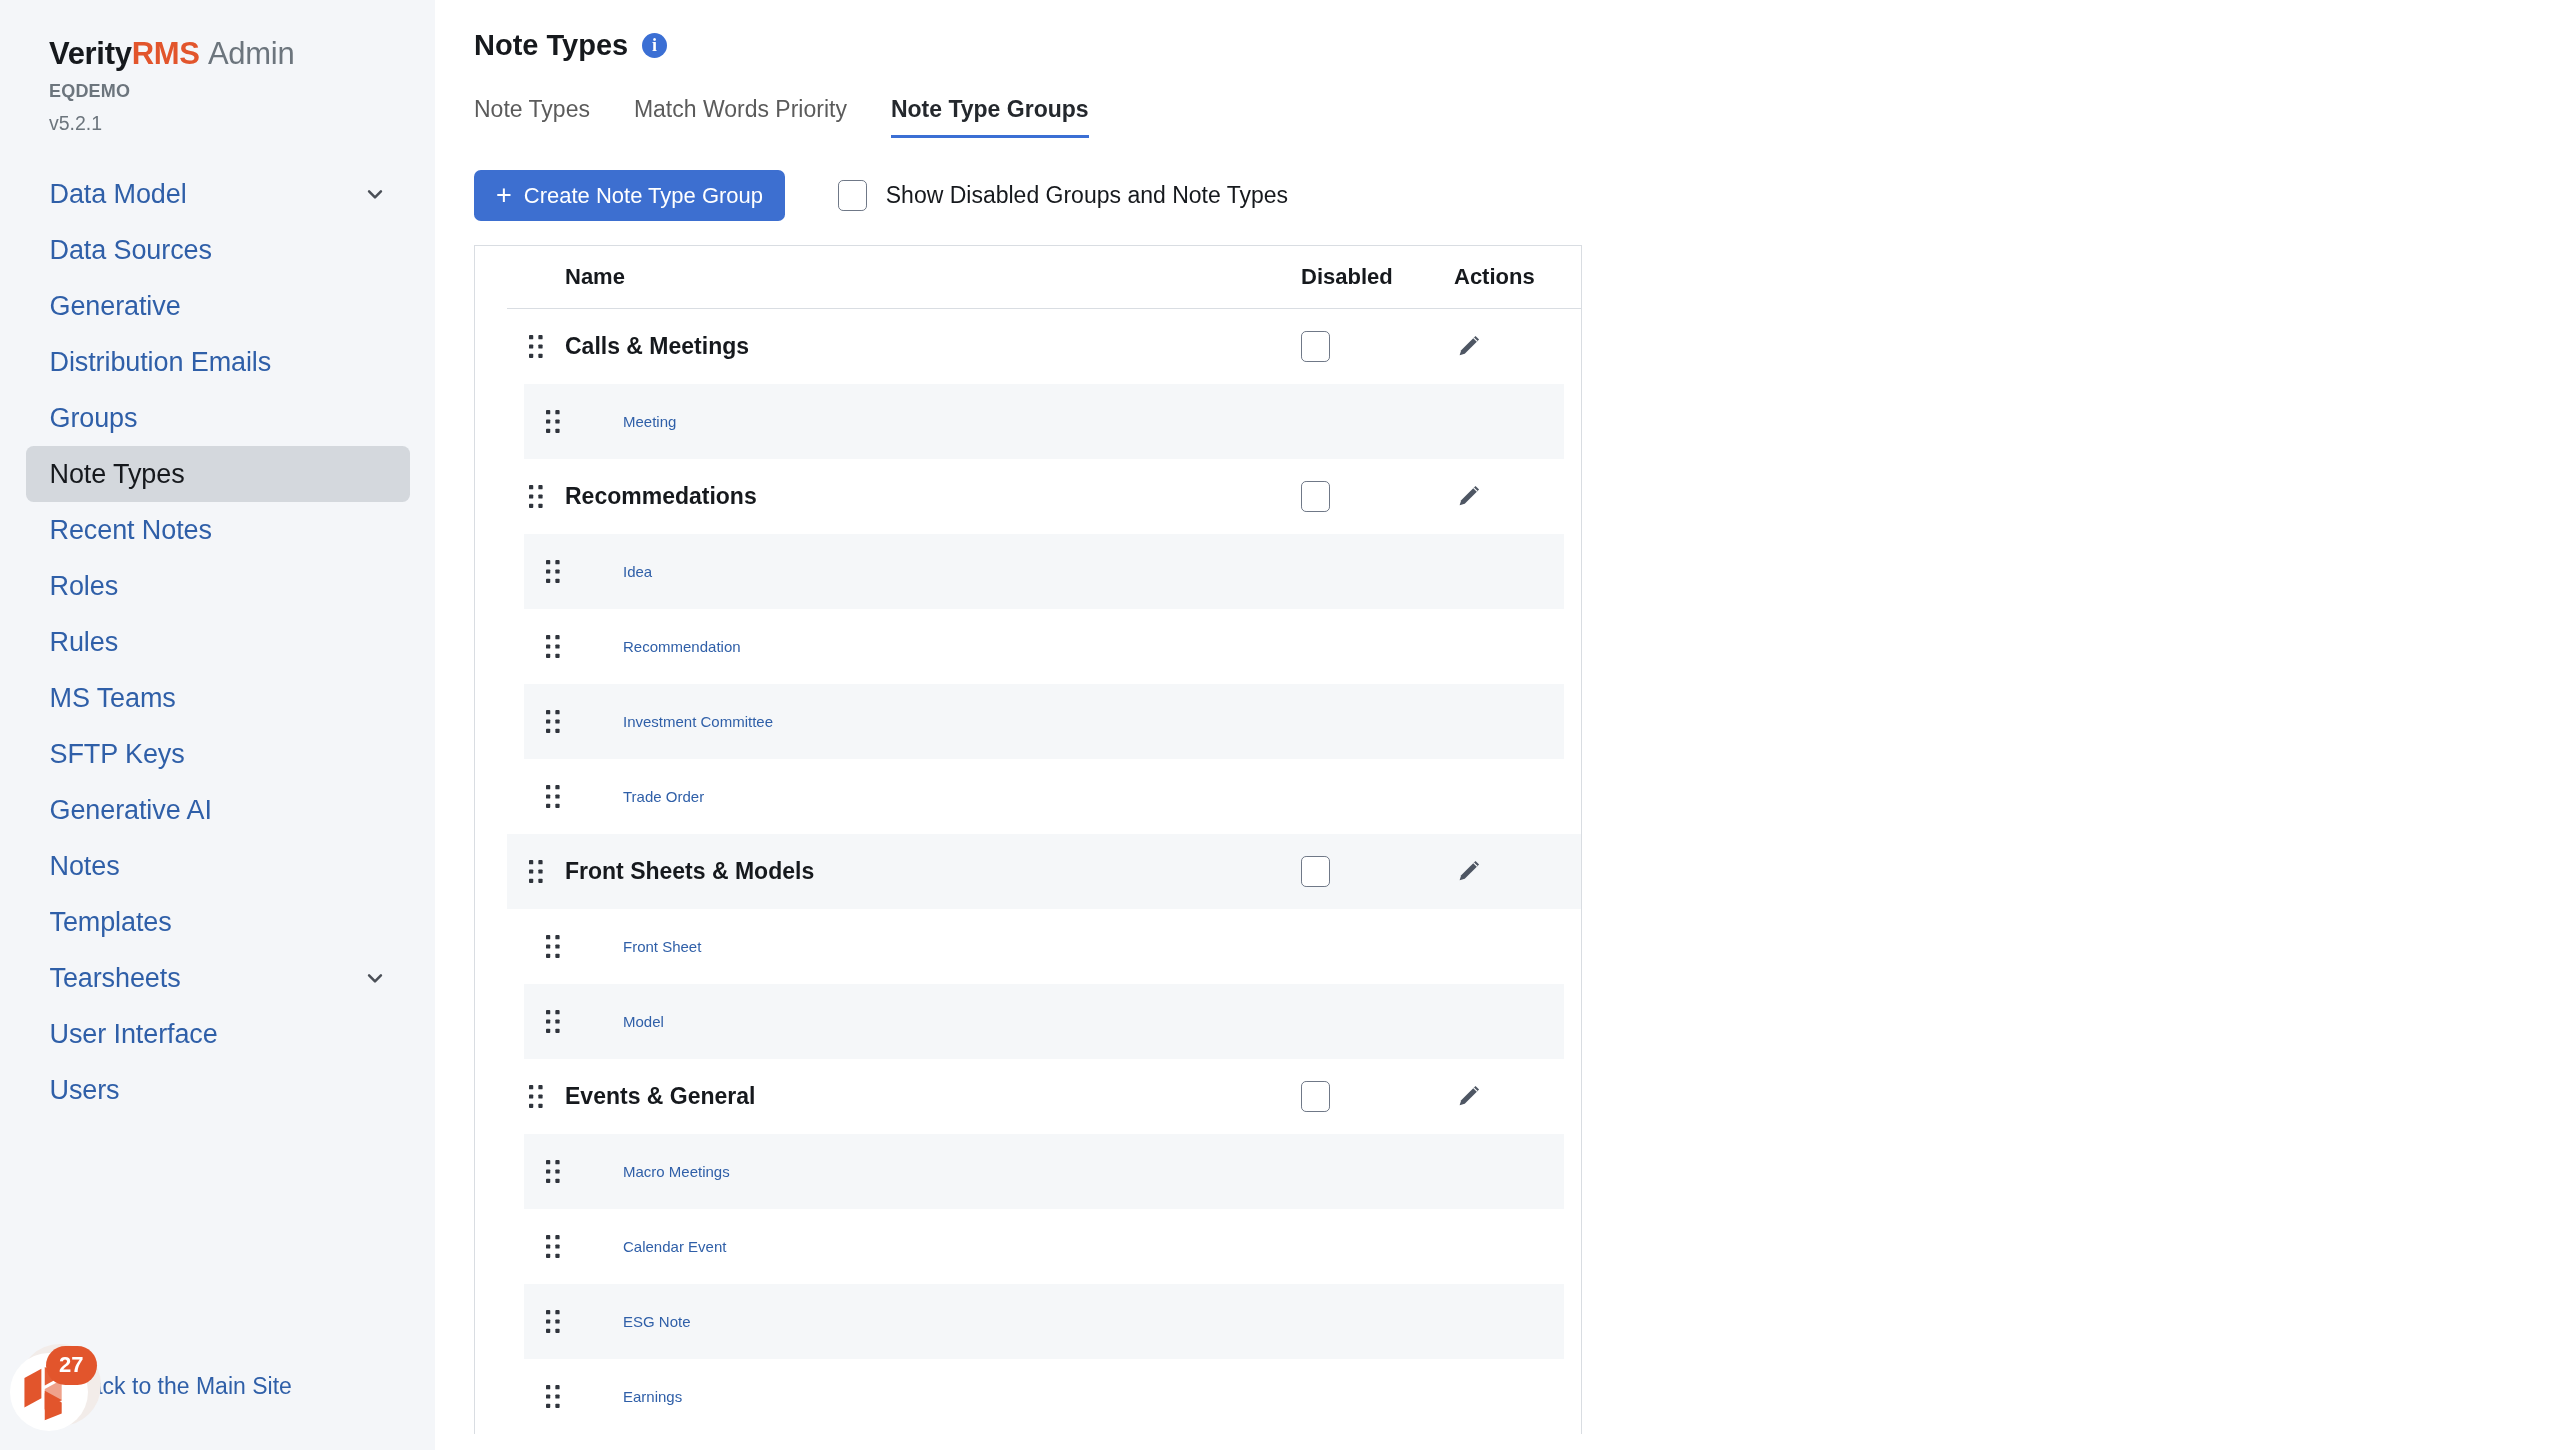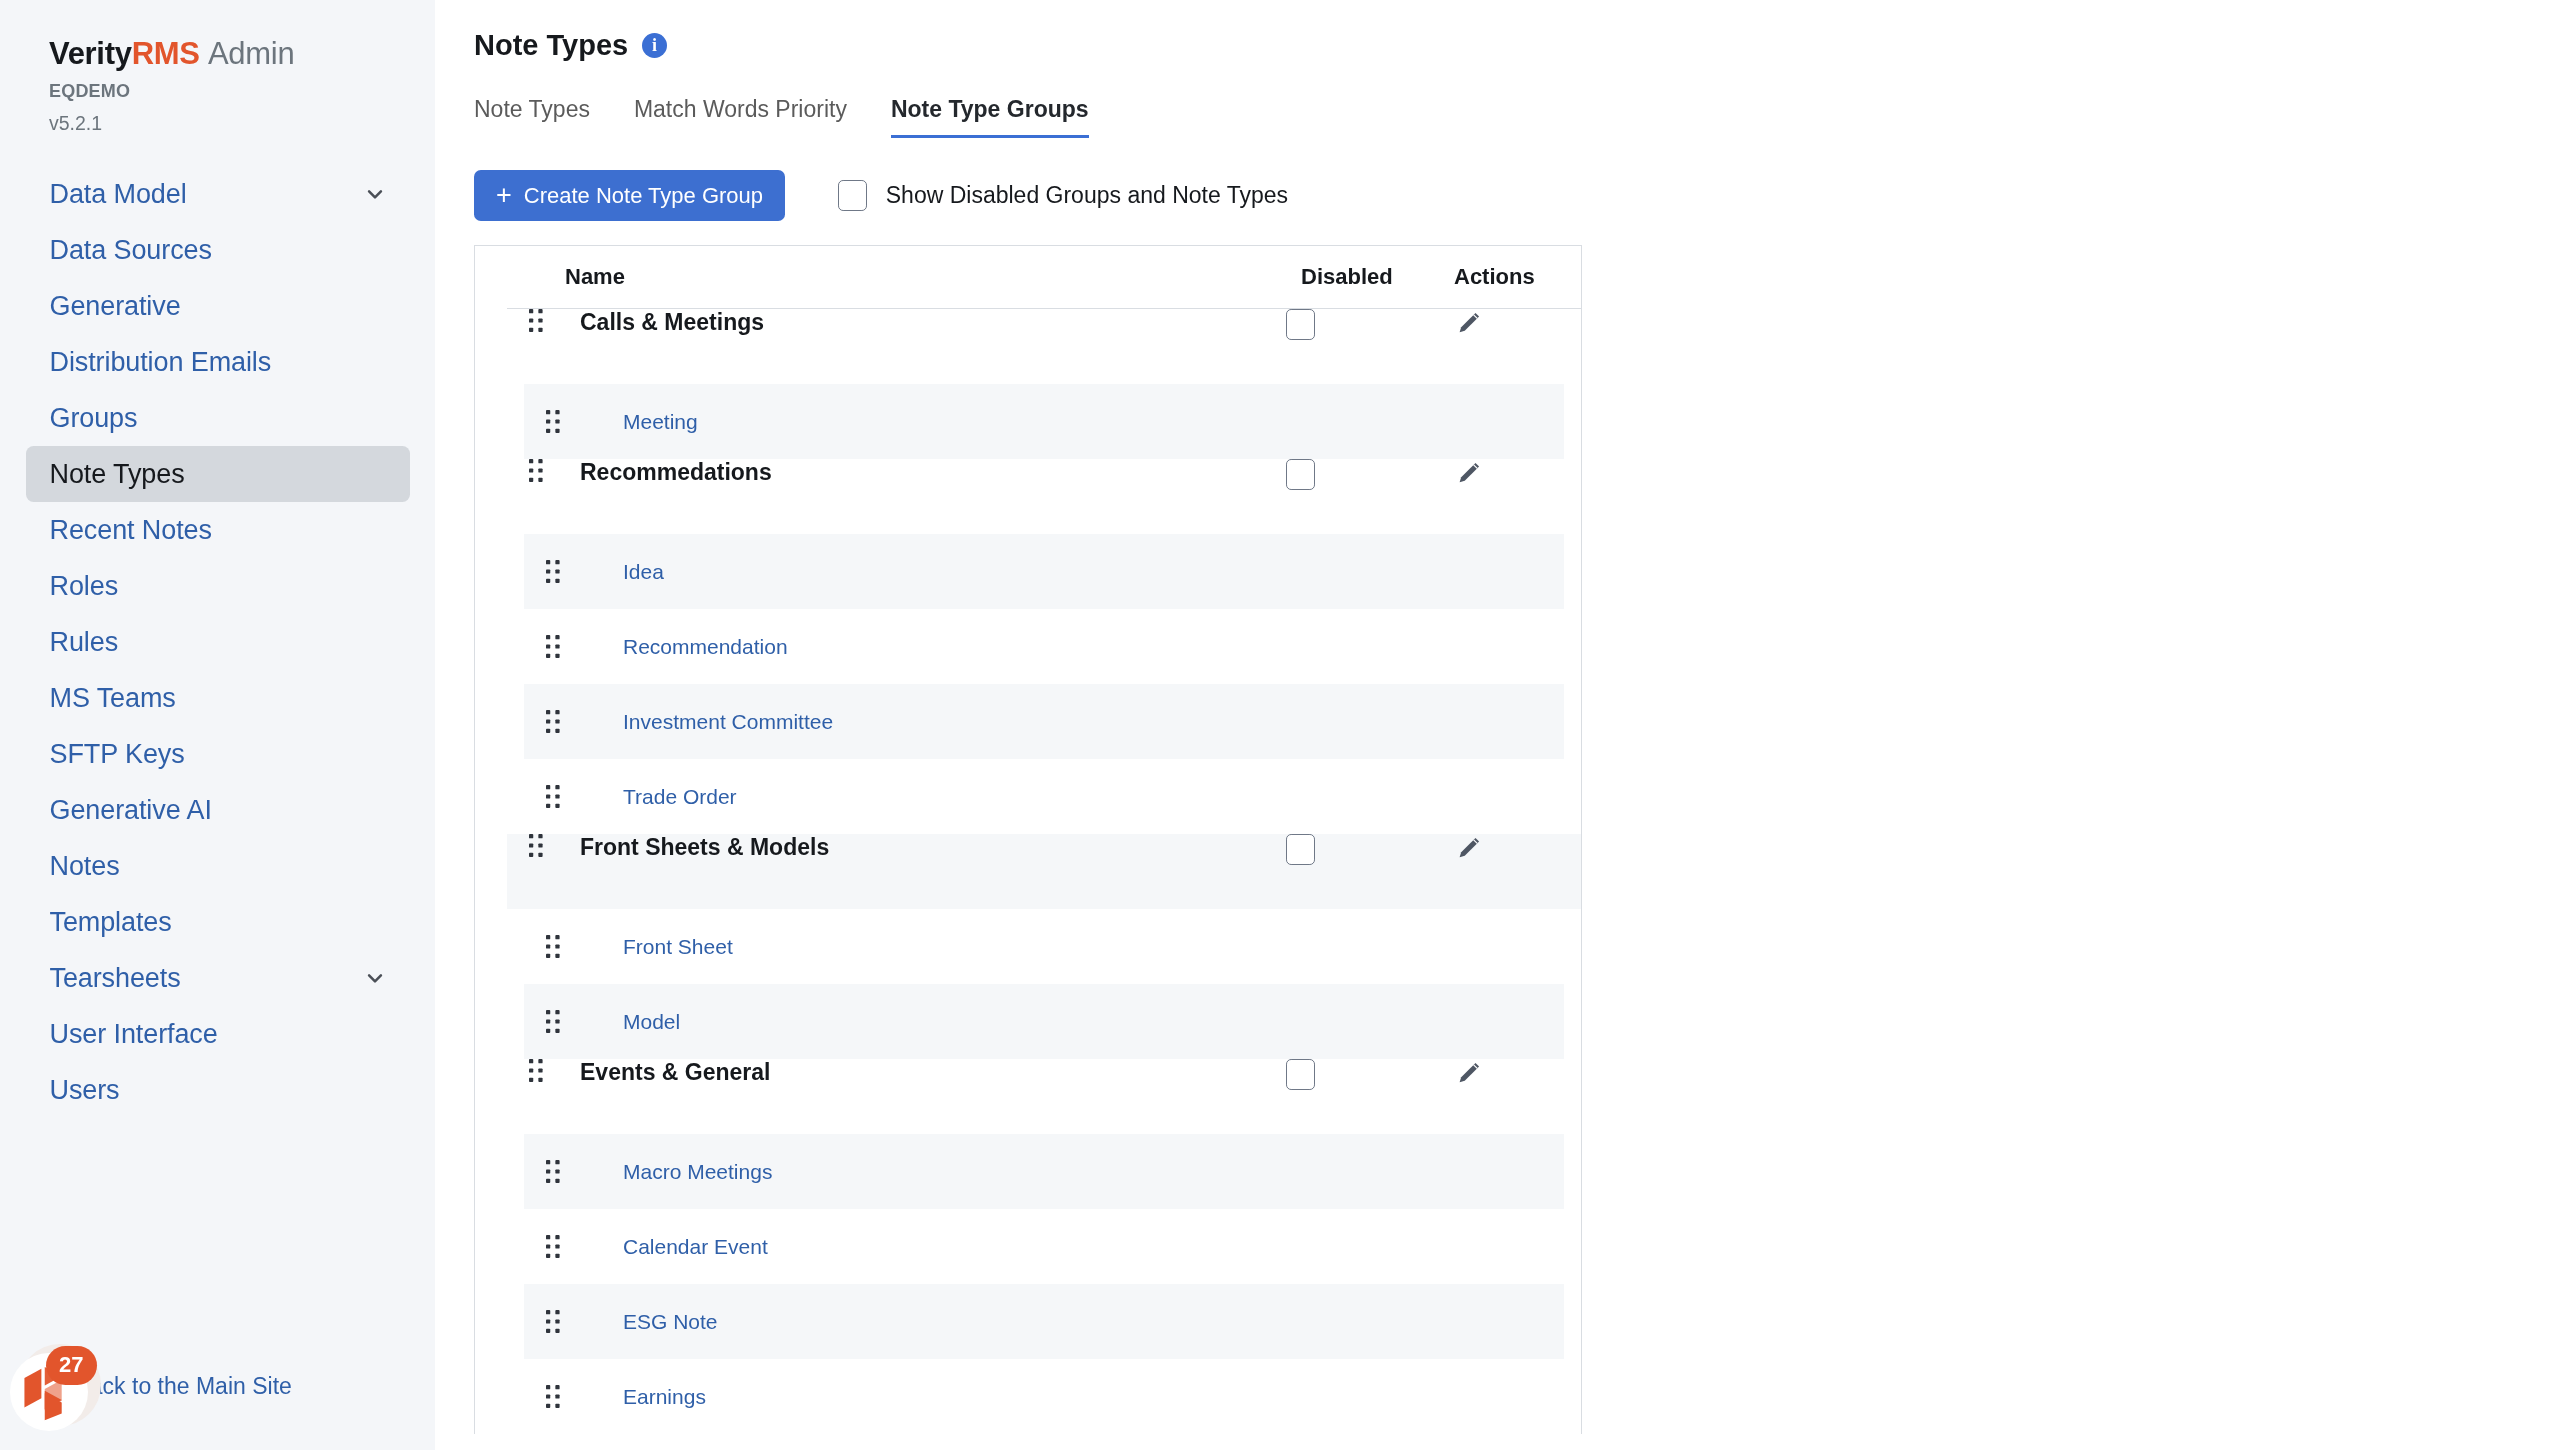--- a/index.html
+++ b/index.html
@@ -144,37 +144,37 @@
     display: flex; align-items: center; height: 63px;
     border-bottom: 1.7px solid #d9dde2;
   }
   .th { font-size: 22px; font-weight: 700; color: #16191d; }
   .col-handle { width: 58px; flex: 0 0 58px; }
   .col-name   { flex: 1 1 auto; padding-left: 0; }
   .col-disabled { width: 153px; flex: 0 0 153px; }
   .col-actions  { width: 127px; flex: 0 0 127px; }
   .thead .col-name { padding-left: 0; }
 
-  .row { display: flex; align-items: flex-start; height: 75px; gap: 15px; }
+  .row { display: flex; align-items: center; height: 75px; }
   .row.stripe { background: #f5f7f9; }
   .row.child { padding-left: 17px; padding-right: 17px; }
   .row.child.stripe { background: transparent; }
   .row.child.stripe .child-bg { background: #f5f7f9; }
   .child-bg {
     display: flex; align-items: center;
     width: 100%; height: 75px;
   }
   .handle {
     width: 58px; flex: 0 0 58px;
     display: flex; justify-content: center; cursor: grab;
   }
   .handle svg { display: block; }
   .cell-name { flex: 1 1 auto; }
   .group-name { font-size: 23px; font-weight: 700; color: #16191d; }
-  .child-name { font-size: 21px; color: #2f5fa8; cursor: pointer; padding-left: 41px; }
+  .child-name { font-size: 15px; color: #2f5fa8; cursor: pointer; padding-left: 41px; }
   .cell-disabled { width: 153px; flex: 0 0 153px; display: flex; }
   .cell-actions  { width: 127px; flex: 0 0 127px; display: flex; }
   .row-chk {
     width: 29px; height: 31px; border: 1.7px solid #6f7887;
     border-radius: 5.1px; background: #ffffff; cursor: pointer;
   }
   .pencil { cursor: pointer; }
   .pencil svg { display: block; }
   .cell-spacer-disabled { width: 153px; flex: 0 0 153px; }
   .cell-spacer-actions { width: 127px; flex: 0 0 127px; }

